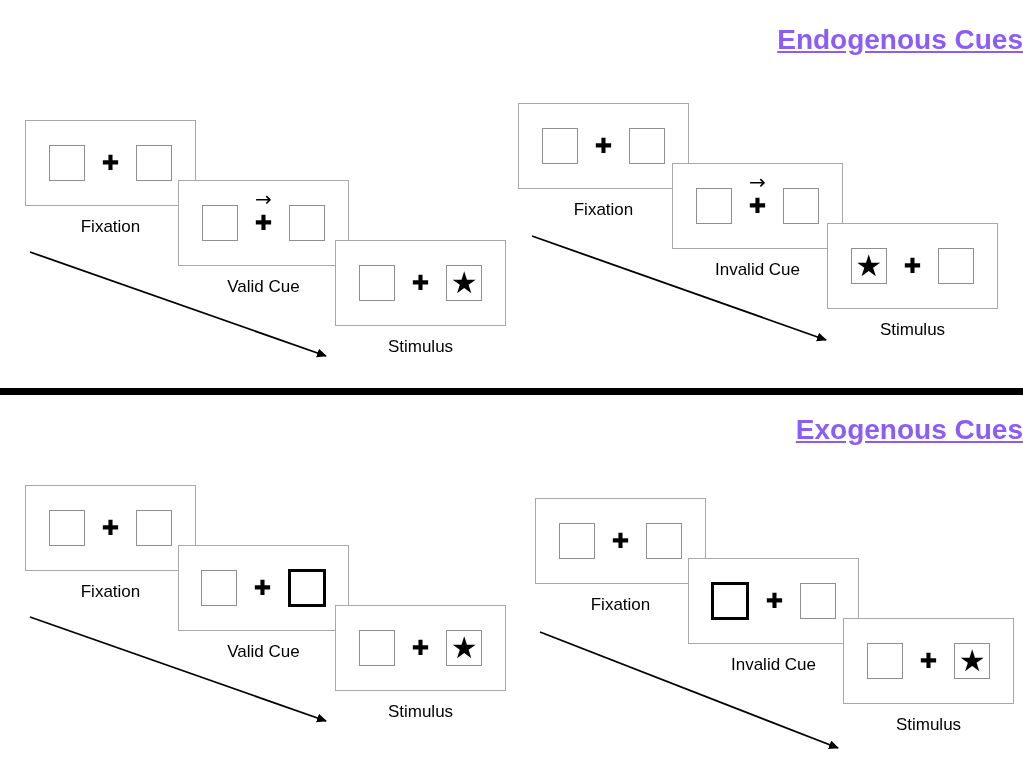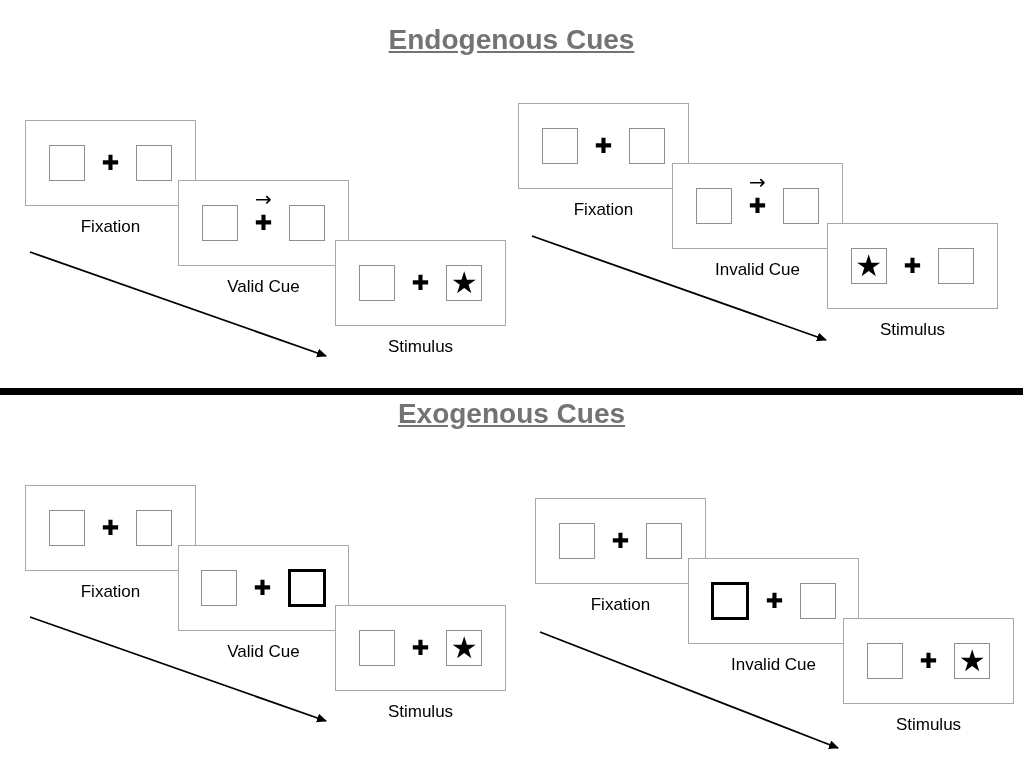--- a/index.html
+++ b/index.html
@@ -1,22 +1,22 @@
 <!DOCTYPE html>
 <html><head>
 <meta charset="utf-8">
 <style>
   * { margin:0; padding:0; box-sizing:border-box; }
   html, body { background:#ffffff; }
   body { font-family:"Liberation Sans", sans-serif; color:#000; }
   #canvas { position:relative; width:1023px; height:767px; background:#fff; overflow:hidden; }
 
   .title {
-    position:absolute; left:0; width:100%; text-align:center;
-    font-size:28px; font-weight:bold; text-decoration:underline; color:#737373;
+    position:absolute; left:0; width:100%; text-align:right;
+    font-size:28px; font-weight:bold; text-decoration:underline; color:#8b5cf6;
   }
 
   .panel {
     position:absolute; width:171px; height:86px; background:#fff;
     border:1px solid #a8a8a8;
     display:flex; align-items:center; justify-content:center; gap:17px;
   }
 
   .sq {
     width:36px; height:36px; background:#fff; border:1px solid #8f8f8f;
@@ -58,21 +58,21 @@
       </marker>
     </defs>
     <line x1="30" y1="252" x2="326" y2="356" stroke="#000" stroke-width="1.8" marker-end="url(#ah)"></line>
     <line x1="532" y1="236" x2="826" y2="340" stroke="#000" stroke-width="1.8" marker-end="url(#ah)"></line>
     <line x1="30" y1="617" x2="326" y2="721" stroke="#000" stroke-width="1.8" marker-end="url(#ah)"></line>
     <line x1="540" y1="632" x2="838" y2="748" stroke="#000" stroke-width="1.8" marker-end="url(#ah)"></line>
   </svg>
 
   <h1 class="title" style="top:24px">Endogenous Cues</h1>
   <div class="divider"></div>
-  <h1 class="title" style="top:398px">Exogenous Cues</h1>
+  <h1 class="title" style="top:414px">Exogenous Cues</h1>
 
   <div>
     <div class="panel" style="left:25px;top:120px">
       <div class="sq"></div>
       <div class="center">
           <span class="plus">✚</span>
         </div>
       <div class="sq"></div>
     </div>
     <div class="panel" style="left:178px;top:180px">

